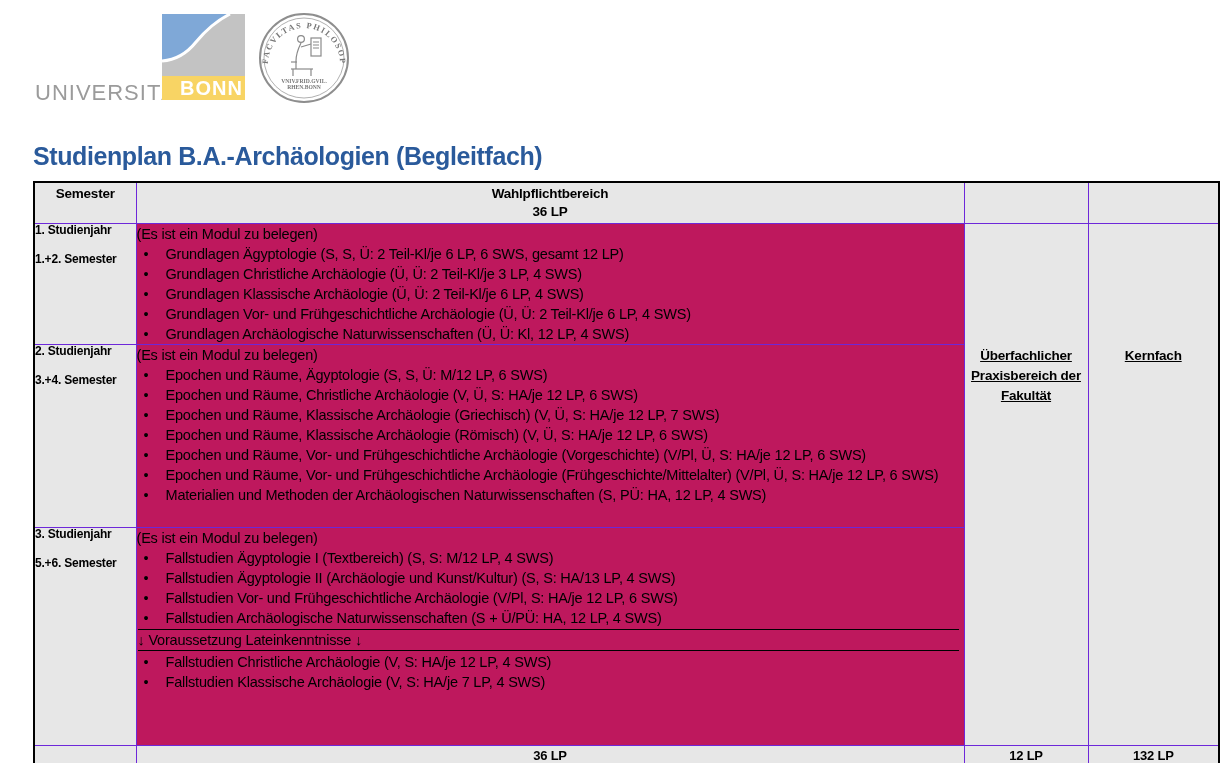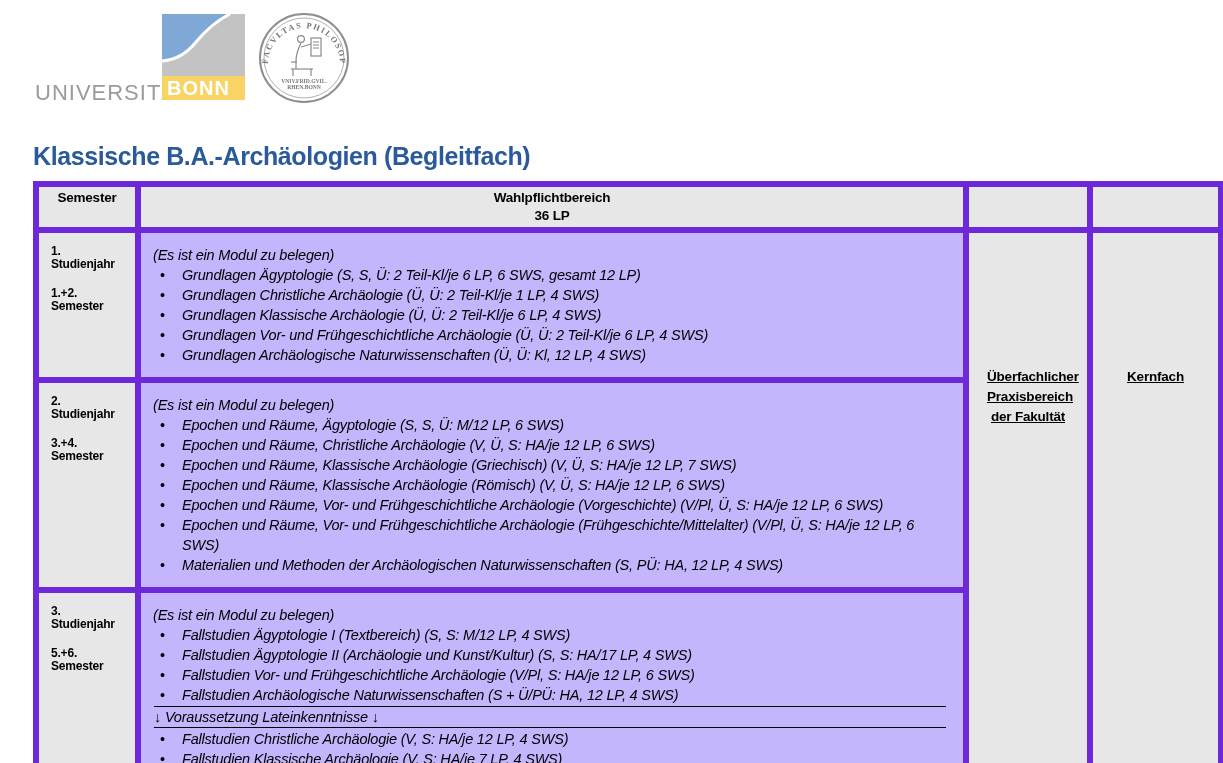--- a/index.html
+++ b/index.html
@@ -15,53 +15,53 @@
   .brand { position:absolute; left:33px; top:8px; width:340px; height:104px; }
   .wordmark {
     position:absolute; left:2px; top:72px;
     font-size:22px; color:#9b9b9b; letter-spacing:1px;
   }
   .logo-mark { position:absolute; left:129px; top:6px; width:83px; }
   .logo-square { display:block; }
   .logo-band {
     width:83px; height:24px; background:#f8d464;
     color:#ffffff; font-weight:bold; font-size:20px;
-    line-height:24px; padding-left:5px; letter-spacing:1px;
+    line-height:24px; padding-left:18px; letter-spacing:1px;
     box-sizing:border-box;
   }
   .seal { position:absolute; left:224px; top:2px; }
 
   
   .page-title {
     position:absolute; left:33px; top:142px;
     font-size:25px; font-weight:bold; letter-spacing:-0.4px;
     color:#2a5a9b;
   }
 
   
   table.plan {
     position:absolute; left:33px; top:181px;
     width:1185px; border-collapse:collapse; table-layout:fixed;
     border:2px solid #000;
   }
   table.plan td {
-    border:6px solid #6d28d9; padding:12px; vertical-align:top;
+    border:1px solid #6d28d9; padding:0; vertical-align:top;
     letter-spacing:-0.2px;
   }
   .gray { background:#e7e7e7; }
   .c { text-align:center; }
 
   tr.hdr td { font-weight:bold; font-size:13.5px; }
   .hdr-line { line-height:18px; }
   tr.hdr td.pad { padding-top:2px; padding-bottom:2px; }
 
   .year-cell { font-weight:bold; font-size:12px; padding:7px 3px 0 7px; line-height:13px; }
   .year-cell .sem { margin-top:16px; }
 
-  .content-cell { background:#c4b5fd; font-style:italic; font-size:14.5px; padding:1px 4px 0 6px; }
+  .content-cell { background:#be185d; font-size:14.5px; padding:1px 4px 0 6px; }
   .intro { line-height:20px; }
   ul.modules { margin:0; padding:0; list-style:none; }
   ul.modules li { position:relative; line-height:20px; padding-left:29px; }
   ul.modules li::before { content:"\2022"; position:absolute; left:7px; font-style:normal; }
 
   .divider {
     margin:1px 5px 1px 1px;
     border-top:1.5px solid #000; border-bottom:1.5px solid #000;
     text-align:left; line-height:20px; font-size:14.5px;
   }
@@ -105,21 +105,21 @@
       <path d="M56,32 H62 M56,35 H62 M56,38 H62"></path>
       <path d="M34,59 H56"></path>
       <path d="M36,59 V66 M54,59 V66"></path>
       <path d="M34,52 H40"></path>
     </g>
     <text x="47" y="73" text-anchor="middle" font-size="5.6" fill="#767676" font-family="Liberation Serif, serif" font-weight="bold">VNIV.FRID.GVIL.</text>
     <text x="47" y="79" text-anchor="middle" font-size="5.6" fill="#767676" font-family="Liberation Serif, serif" font-weight="bold">RHEN.BONN</text>
   </svg>
 </div>
 
-<div class="page-title">Klassische B.A.-Archäologien (Begleitfach)</div>
+<div class="page-title">Studienplan B.A.-Archäologien (Begleitfach)</div>
 
 <table class="plan">
   <colgroup>
     <col style="width:102px">
       <col style="width:828px">
       <col style="width:124px">
       <col style="width:131px">
   </colgroup>
 
   <tbody>
@@ -137,21 +137,21 @@
 
   <tr style="height:88px">
     <td class="gray year-cell">
       <div>1. Studienjahr</div>
       <div class="sem">1.+2. Semester</div>
     </td>
     <td class="content-cell">
       <div class="intro">(Es ist ein Modul zu belegen)</div>
       <ul class="modules">
         <li>Grundlagen Ägyptologie (S, S, Ü: 2 Teil-Kl/je 6 LP, 6 SWS, gesamt 12 LP)</li>
-        <li>Grundlagen Christliche Archäologie (Ü, Ü: 2 Teil-Kl/je 1 LP, 4 SWS)</li>
+        <li>Grundlagen Christliche Archäologie (Ü, Ü: 2 Teil-Kl/je 3 LP, 4 SWS)</li>
         <li>Grundlagen Klassische Archäologie (Ü, Ü: 2 Teil-Kl/je 6 LP, 4 SWS)</li>
         <li>Grundlagen Vor- und Frühgeschichtliche Archäologie (Ü, Ü: 2 Teil-Kl/je 6 LP, 4 SWS)</li>
         <li>Grundlagen Archäologische Naturwissenschaften (Ü, Ü: Kl, 12 LP, 4 SWS)</li>
       </ul>
     </td>
     <td class="gray side-cell" rowspan="3">
       <div class="side-label">Überfachlicher Praxisbereich der Fakultät</div>
     </td>
     <td class="gray side-cell" rowspan="3">
       <div class="side-label">Kernfach</div>
@@ -179,21 +179,21 @@
 
   <tr style="height:218px">
     <td class="gray year-cell">
       <div>3. Studienjahr</div>
       <div class="sem">5.+6. Semester</div>
     </td>
     <td class="content-cell">
       <div class="intro">(Es ist ein Modul zu belegen)</div>
       <ul class="modules">
         <li>Fallstudien Ägyptologie I (Textbereich) (S, S: M/12 LP, 4 SWS)</li>
-        <li>Fallstudien Ägyptologie II (Archäologie und Kunst/Kultur) (S, S: HA/17 LP, 4 SWS)</li>
+        <li>Fallstudien Ägyptologie II (Archäologie und Kunst/Kultur) (S, S: HA/13 LP, 4 SWS)</li>
         <li>Fallstudien Vor- und Frühgeschichtliche Archäologie (V/Pl, S: HA/je 12 LP, 6 SWS)</li>
         <li>Fallstudien Archäologische Naturwissenschaften (S + Ü/PÜ: HA, 12 LP, 4 SWS)</li>
       </ul>
       <div class="divider">↓  Voraussetzung Lateinkenntnisse  ↓</div>
       <ul class="modules">
         <li>Fallstudien Christliche Archäologie (V, S: HA/je 12 LP, 4 SWS)</li>
         <li>Fallstudien Klassische Archäologie (V, S: HA/je 7 LP, 4 SWS)</li>
       </ul>
     </td>
   </tr>

